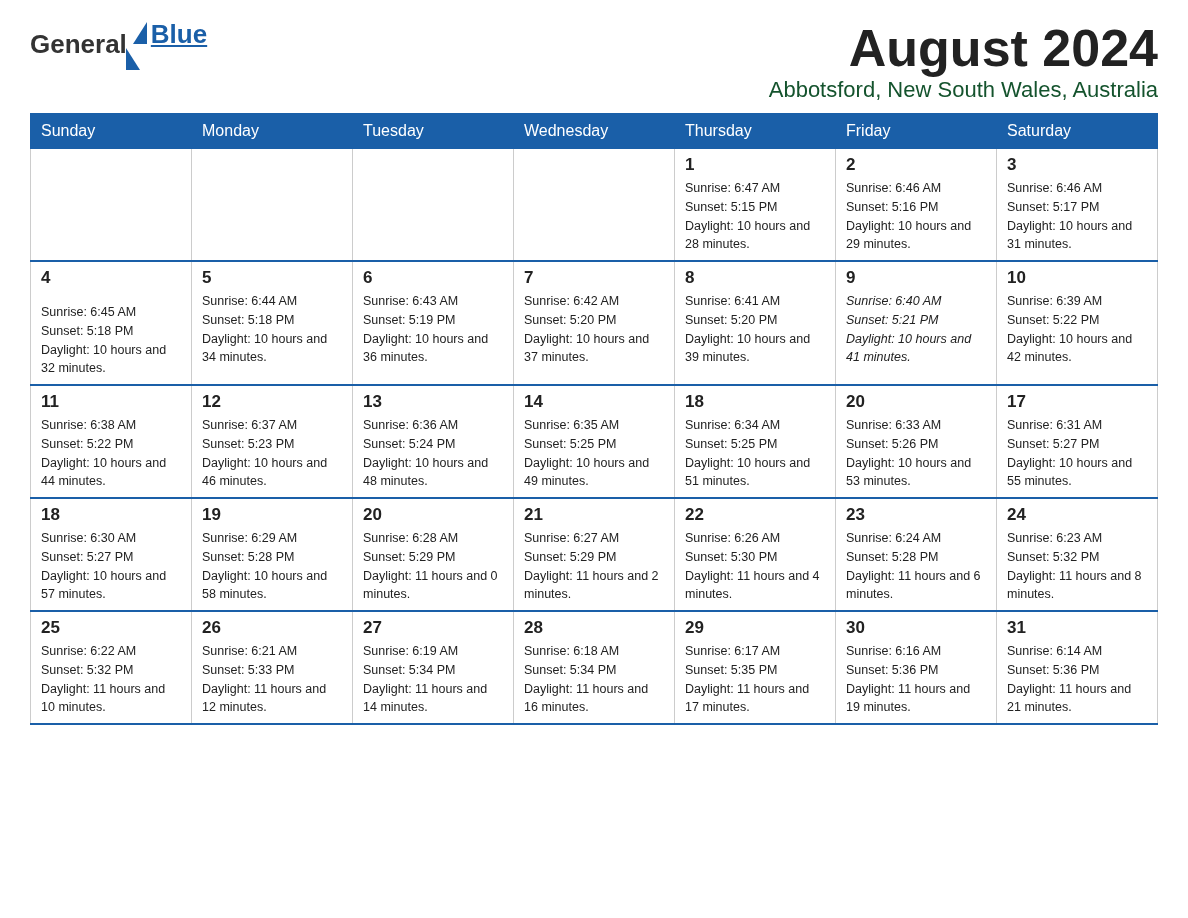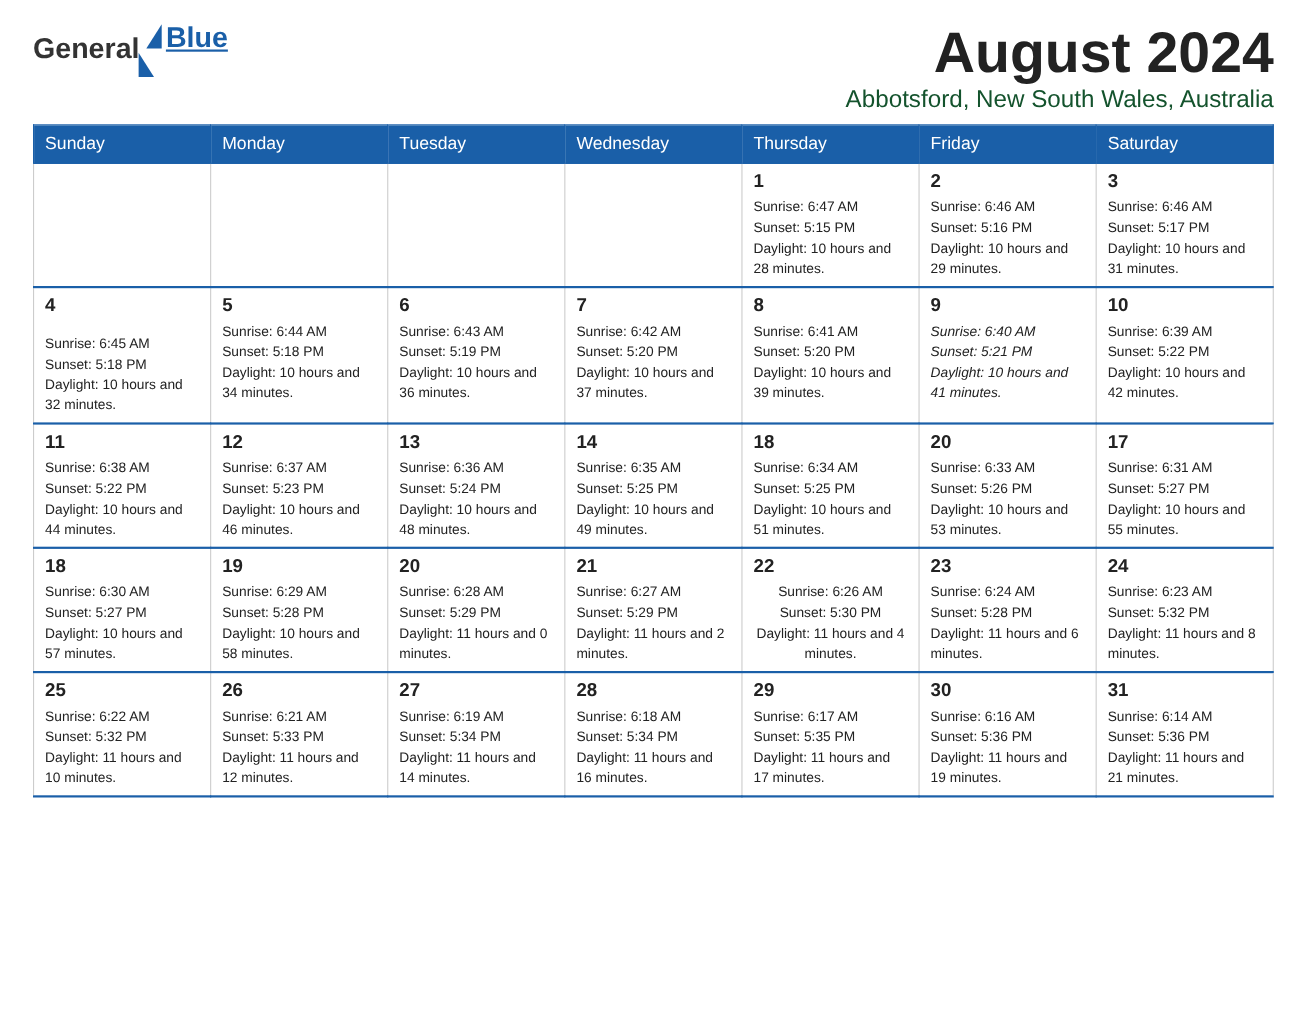--- a/index.html
+++ b/index.html
@@ -273,21 +273,21 @@
 Daylight: 11 hours and 0 minutes.</div>
         </td>
         <td>
           <span class="day-number">21</span>
           <div class="day-info" style="white-space: pre-line;">Sunrise: 6:27 AM
 Sunset: 5:29 PM
 Daylight: 11 hours and 2 minutes.</div>
         </td>
         <td>
           <span class="day-number">22</span>
-          <div class="day-info" style="white-space: pre-line; text-align: center;">Sunrise: 6:26 AM
+          <div class="day-info" style="white-space: pre-line;">Sunrise: 6:26 AM
 Sunset: 5:30 PM
 Daylight: 11 hours and 4 minutes.</div>
         </td>
         <td>
           <span class="day-number">23</span>
           <div class="day-info" style="white-space: pre-line;">Sunrise: 6:24 AM
 Sunset: 5:28 PM
 Daylight: 11 hours and 6 minutes.</div>
         </td>
         <td>

